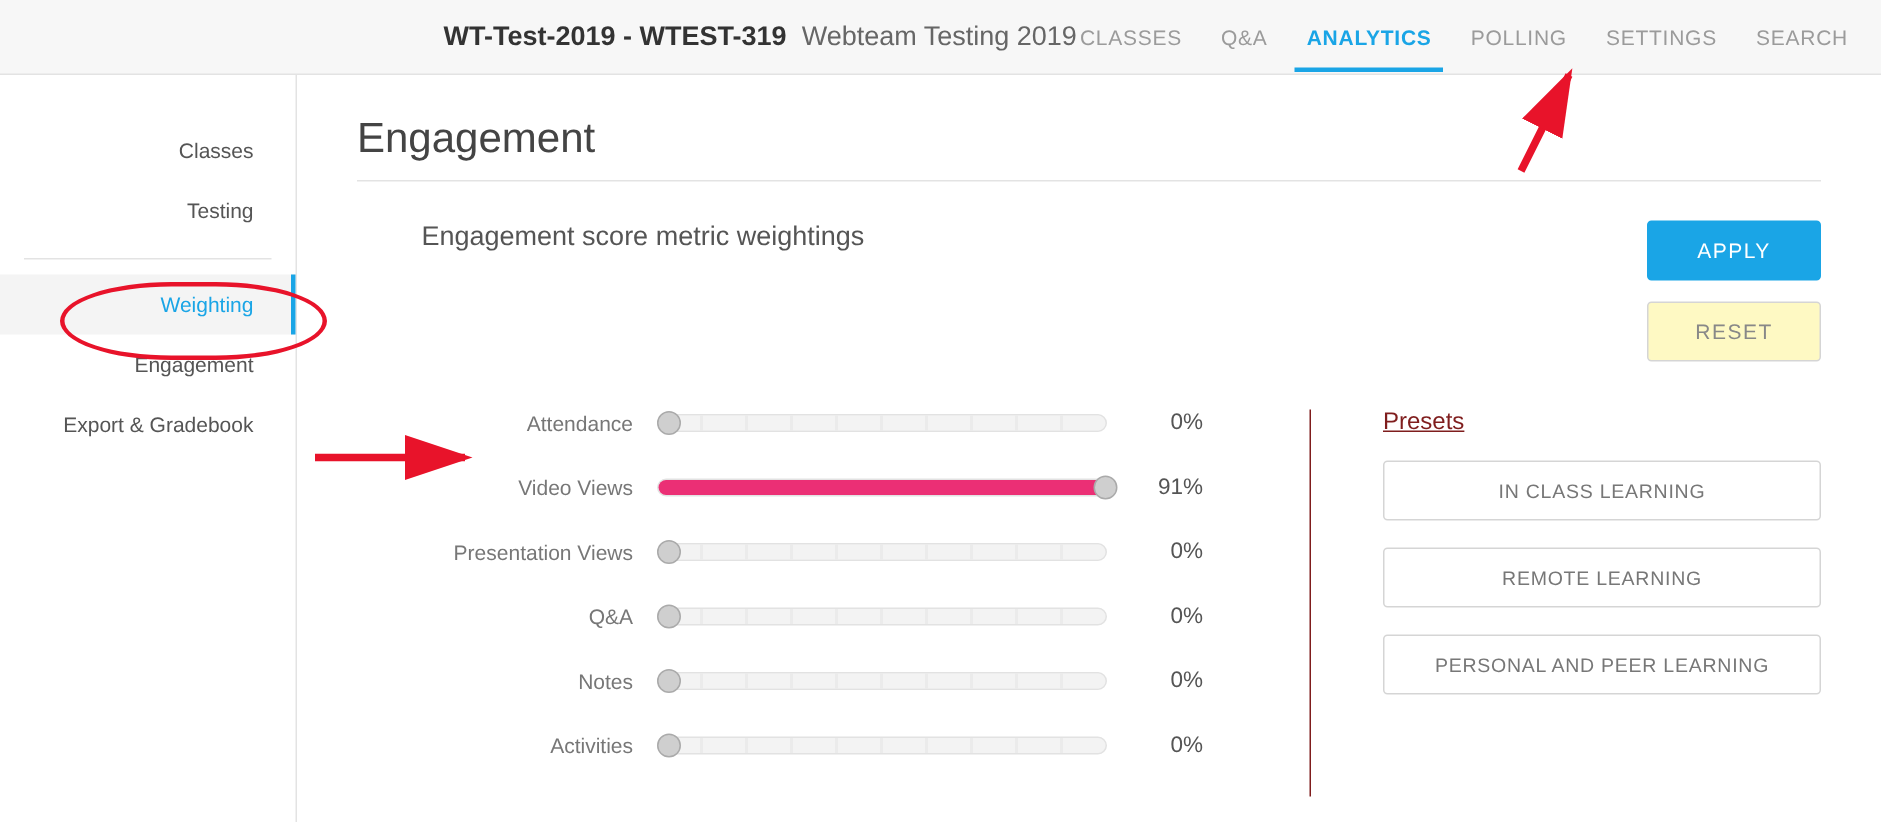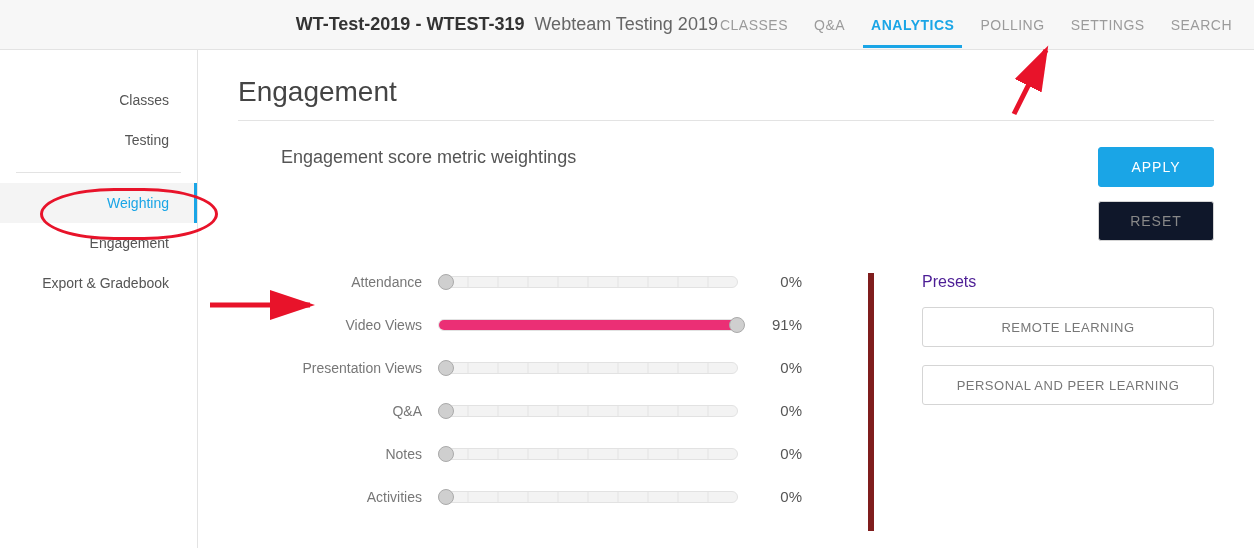--- a/index.html
+++ b/index.html
@@ -101,27 +101,27 @@
   .btn {
     min-width:116px; height:40px;
     display:flex; align-items:center; justify-content:center;
     font-size:14px; letter-spacing:1px;
     text-transform:uppercase;
     border-radius:3px;
     cursor:pointer;
     border:1px solid transparent;
   }
   .btn-primary { background:#1aa5e6; color:#fff; border-color:#1aa5e6; }
-  .btn-ghost { background:#0f172a; color:#888; border-color:#d5d5d5; }
+  .btn-ghost { background:#fef9c3; color:#888; border-color:#d5d5d5; }
 
   .weights-area {
     display:flex; gap:40px; align-items:flex-start;
     padding-top:6px;
   }
-  .sliders { flex:1; padding-right:40px; border-right:6px solid #7f1d1d; }
+  .sliders { flex:1; padding-right:40px; border-right:1px solid #7f1d1d; }
   .metric-row {
     display:flex; align-items:center;
     margin-bottom:26px;
   }
   .metric-label {
     width:200px; text-align:right;
     font-size:14px; color:#777; padding-right:16px;
   }
   .track {
     position:relative;
@@ -138,21 +138,21 @@
   .handle {
     position:absolute; top:50%;
     width:16px; height:16px; border-radius:50%;
     background:#cfcfcf; border:1px solid #aaa;
     transform:translate(-50%,-50%);
     cursor:grab;
   }
   .pct { width:64px; text-align:right; font-size:15px; color:#555; padding-left:20px; }
 
   .presets { width:300px; padding-left:8px; }
-  .presets-title { font-size:16px; color:#4c1d95; margin-bottom:16px; }
+  .presets-title { font-size:16px; color:#7f1d1d; margin-bottom:16px;text-decoration:underline; }
   .preset-btn {
     width:100%; height:40px;
     display:flex; align-items:center; justify-content:center;
     font-size:13px; letter-spacing:.5px; color:#777;
     border:1px solid #d5d5d5; border-radius:3px;
     background:#fff; cursor:pointer;
     margin-bottom:18px; text-transform:uppercase;
   }
 
   
@@ -251,20 +251,21 @@
             <div class="metric-label">Activities</div>
             <div class="track">
               <div class="handle" style="left: 2.5%;"></div>
             </div>
             <div class="pct">0%</div>
           </div>
         </div>
 
       <div class="presets">
         <div class="presets-title">Presets</div>
+        <div class="preset-btn">IN CLASS LEARNING</div>
         <div class="preset-btn">REMOTE LEARNING</div>
         <div class="preset-btn">PERSONAL AND PEER LEARNING</div>
       </div>
     </div>
   </div>
 </div>
 
 <div class="ann circle-ann"></div>
 <svg class="arrow-svg" style="left:210px; top:290px;" width="120" height="30">
   <defs>

